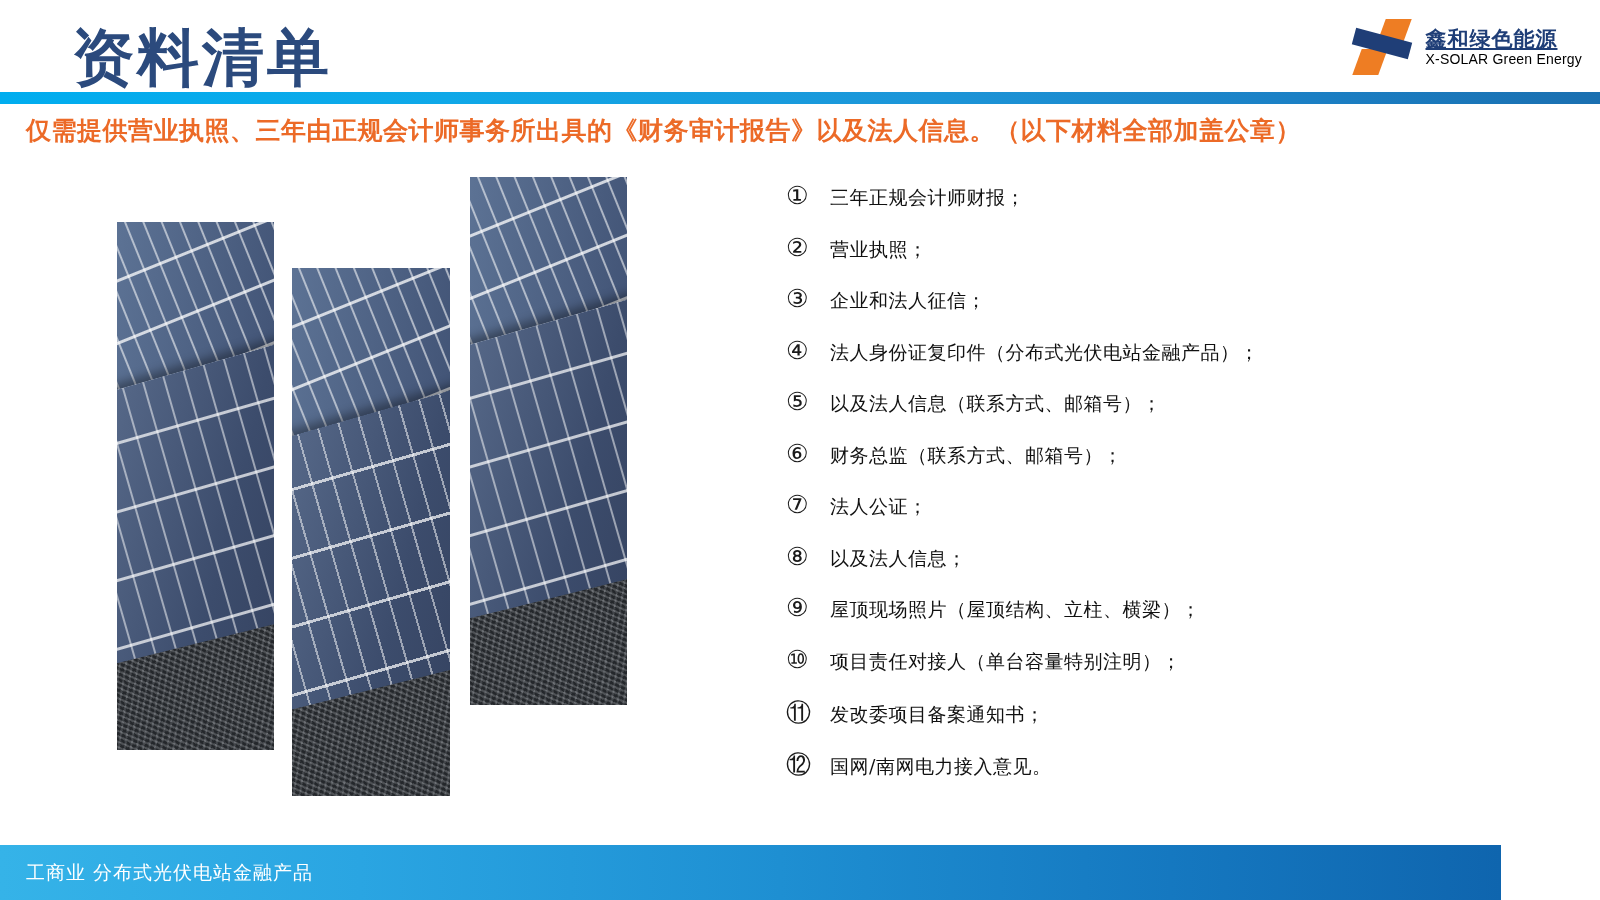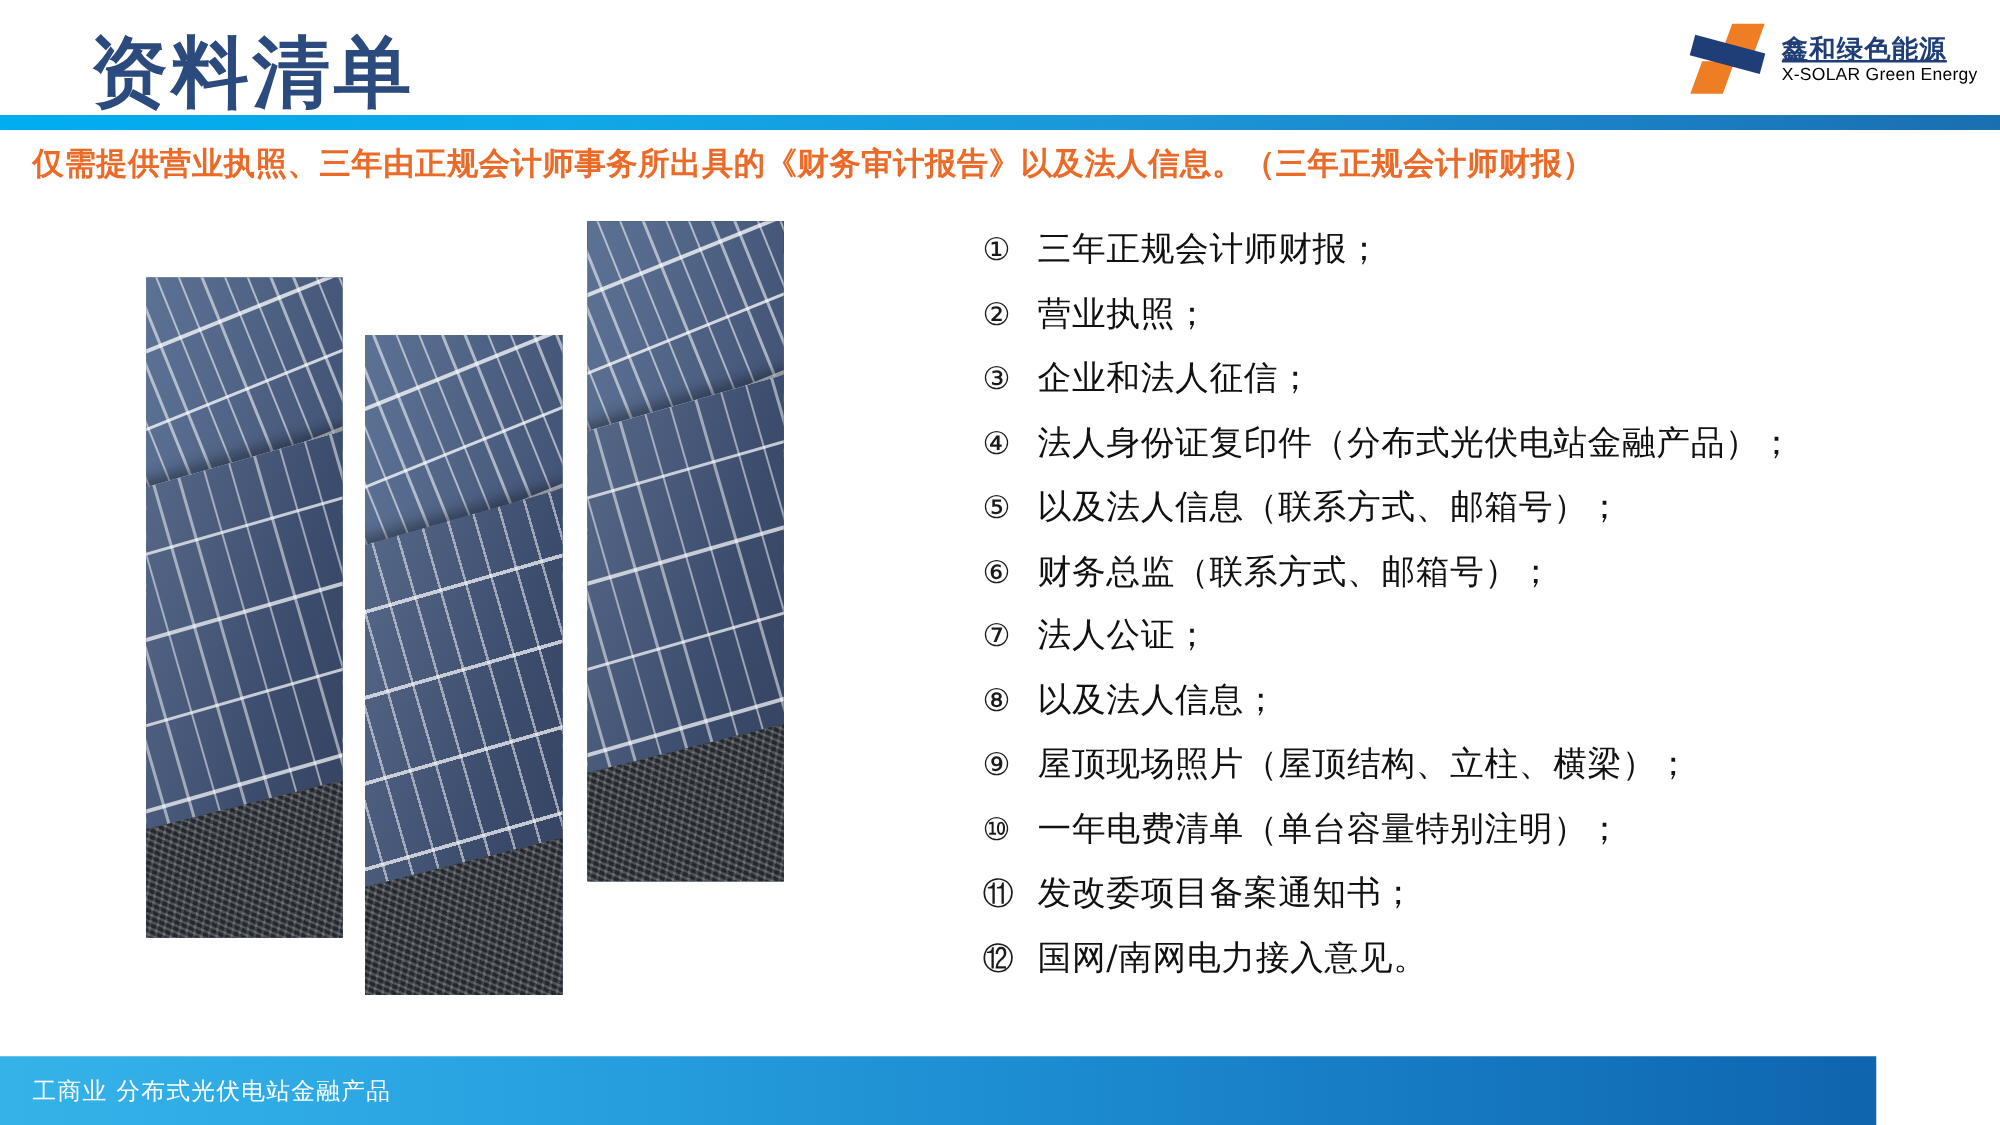--- a/index.html
+++ b/index.html
@@ -227,21 +227,21 @@
     white-space: nowrap;
   }
   .req-num {
     width: 44px;
     flex: 0 0 44px;
     font-size: 25px;
     color: #1A1A1A;
     font-family: "DejaVu Sans", "Liberation Sans", sans-serif;
   }
   .req-text {
-    font-size: 27px;
+    font-size: 19px;
     color: #111111;
     letter-spacing: 0.5px;
     font-family: "DejaVu Serif", "Liberation Serif", serif;
   }
 
   
   .footer {
     position: absolute;
     left: 0;
     top: 845px;
@@ -277,21 +277,21 @@
       </div>
       <div class="logo-text">
         <div class="logo-cn">鑫和绿色能源</div>
         <div class="logo-en">X-SOLAR Green Energy</div>
       </div>
     </div>
   </div>
 
   <div class="divider-bar"></div>
 
-  <div class="subtitle">仅需提供营业执照、三年由正规会计师事务所出具的《财务审计报告》以及法人信息。（三年正规会计师财报）</div>
+  <div class="subtitle">仅需提供营业执照、三年由正规会计师事务所出具的《财务审计报告》以及法人信息。（以下材料全部加盖公章）</div>
 
   <div class="collage">
     <div class="photo" id="photo-1">
       <div class="sky"></div>
       <div class="array"></div>
       <div class="array2"></div>
       <div class="gravel"></div>
     </div>
     <div class="photo" id="photo-2">
       <div class="sky"></div>
@@ -340,21 +340,21 @@
     <div class="req-item">
       <span class="req-num">⑧</span>
       <span class="req-text">以及法人信息；</span>
     </div>
     <div class="req-item">
       <span class="req-num">⑨</span>
       <span class="req-text">屋顶现场照片（屋顶结构、立柱、横梁）；</span>
     </div>
     <div class="req-item">
       <span class="req-num">⑩</span>
-      <span class="req-text">一年电费清单（单台容量特别注明）；</span>
+      <span class="req-text">项目责任对接人（单台容量特别注明）；</span>
     </div>
     <div class="req-item">
       <span class="req-num">⑪</span>
       <span class="req-text">发改委项目备案通知书；</span>
     </div>
     <div class="req-item">
       <span class="req-num">⑫</span>
       <span class="req-text">国网/南网电力接入意见。</span>
     </div>
   </div>

